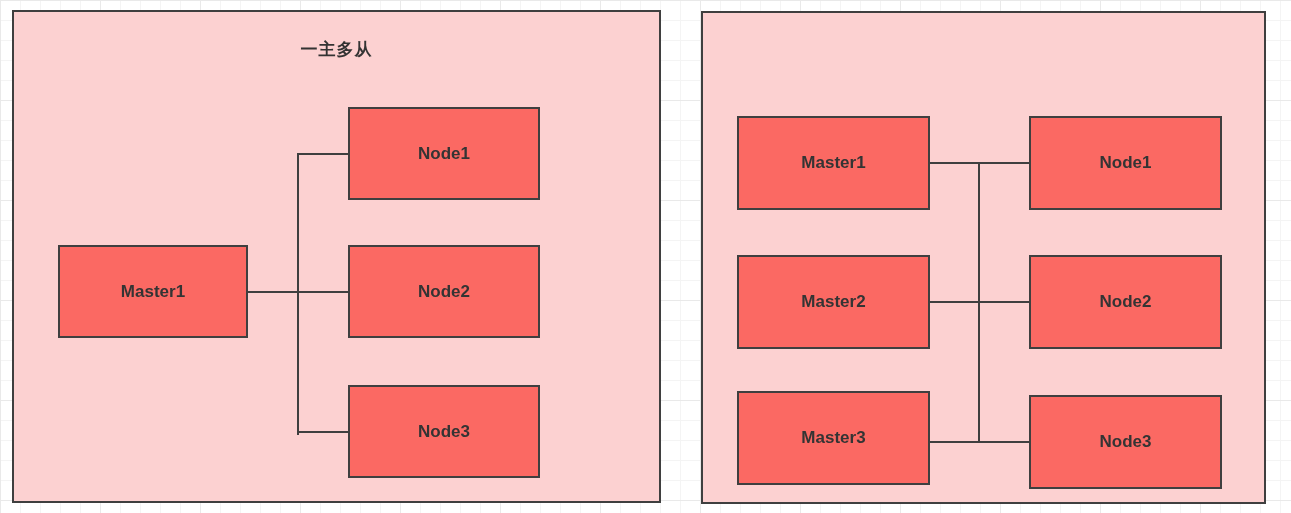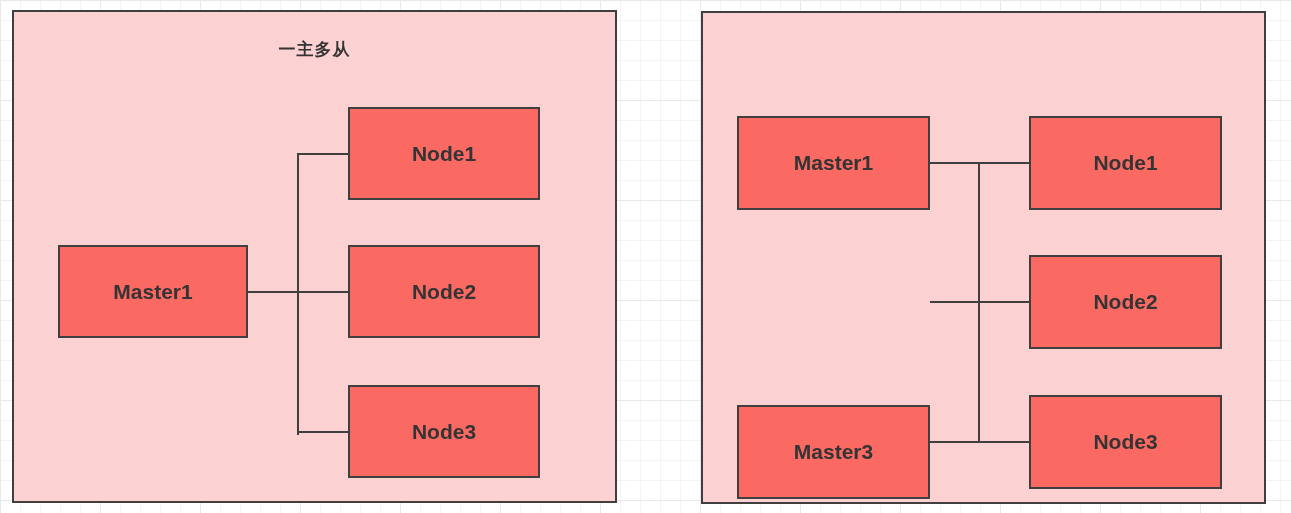--- a/index.html
+++ b/index.html
@@ -22,60 +22,60 @@
       linear-gradient(to right, #f4f4f4 1px, transparent 1px),
       linear-gradient(to bottom, #f4f4f4 1px, transparent 1px);
     background-size: 100px 100px, 100px 100px, 20px 20px, 20px 20px;
   }
   .panel {
     position: absolute;
     background: #fcd1d1;
     border: 2px solid #3f3f3f;
     box-sizing: content-box;
   }
-  .panel-left  { left: 12px;  top: 10px; width: 601px; height: 489px; }
+  .panel-left  { left: 12px;  top: 10px; width: 601px; height: 489px; padding-left: 44px; }
   .panel-right { left: 701px; top: 11px; width: 561px; height: 489px; }
   .panel-title {
     position: absolute;
     left: 0; right: 0;
     top: 26px;
     text-align: center;
     font-size: 17px;
     font-weight: bold;
     color: #333333;
     letter-spacing: 1px;
   }
   .nodebox {
     position: absolute;
     background: #fb6963;
     border: 2px solid #3f3f3f;
     display: flex;
     align-items: center;
     justify-content: center;
-    font-size: 21px;
+    font-size: 17px;
     font-weight: bold;
     color: #343434;
   }
   .line {
     position: absolute;
     background: #3f3f3f;
   }
   
   .lp-master1 { left: 44px;  top: 233px; width: 186px; height: 89px; }
   .lp-node1   { left: 334px; top: 95px;  width: 188px; height: 89px; }
   .lp-node2   { left: 334px; top: 233px; width: 188px; height: 89px; }
   .lp-node3   { left: 334px; top: 373px; width: 188px; height: 89px; }
   .lp-hmain   { left: 234px; top: 279px; width: 100px; height: 2px; }
   .lp-vline   { left: 283px; top: 141px; width: 2px;   height: 282px; }
   .lp-htop    { left: 285px; top: 141px; width: 49px;  height: 2px; }
   .lp-hbot    { left: 285px; top: 419px; width: 49px;  height: 2px; }
   
   .rp-master1 { left: 34px;  top: 103px; width: 189px; height: 90px; }
   .rp-master2 { left: 34px;  top: 242px; width: 189px; height: 90px; }
-  .rp-master3 { left: 34px;  top: 392px; width: 189px; height: 90px; }
+  .rp-master3 { left: 34px;  top: 378px; width: 189px; height: 90px; }
   .rp-node1   { left: 326px; top: 103px; width: 189px; height: 90px; }
   .rp-node2   { left: 326px; top: 242px; width: 189px; height: 90px; }
   .rp-node3   { left: 326px; top: 382px; width: 189px; height: 90px; }
   .rp-h1      { left: 227px; top: 149px; width: 99px;  height: 2px; }
   .rp-h2      { left: 227px; top: 288px; width: 99px;  height: 2px; }
   .rp-h3      { left: 227px; top: 428px; width: 99px;  height: 2px; }
   .rp-vbus    { left: 275px; top: 149px; width: 2px;   height: 281px; }
 </style>
 </head>
 <body>
@@ -107,20 +107,23 @@
   <div class="panel panel-right">
 
     <div class="line rp-h1"></div>
     <div class="line rp-h2"></div>
     <div class="line rp-h3"></div>
     <div class="line rp-vbus"></div>
 
     <div class="nodebox rp-master1">
       <span>Master1</span>
     </div>
+    <div class="nodebox rp-master2">
+      <span>Master2</span>
+    </div>
     <div class="nodebox rp-master3">
       <span>Master3</span>
     </div>
     <div class="nodebox rp-node1">
       <span>Node1</span>
     </div>
     <div class="nodebox rp-node2">
       <span>Node2</span>
     </div>
     <div class="nodebox rp-node3">

